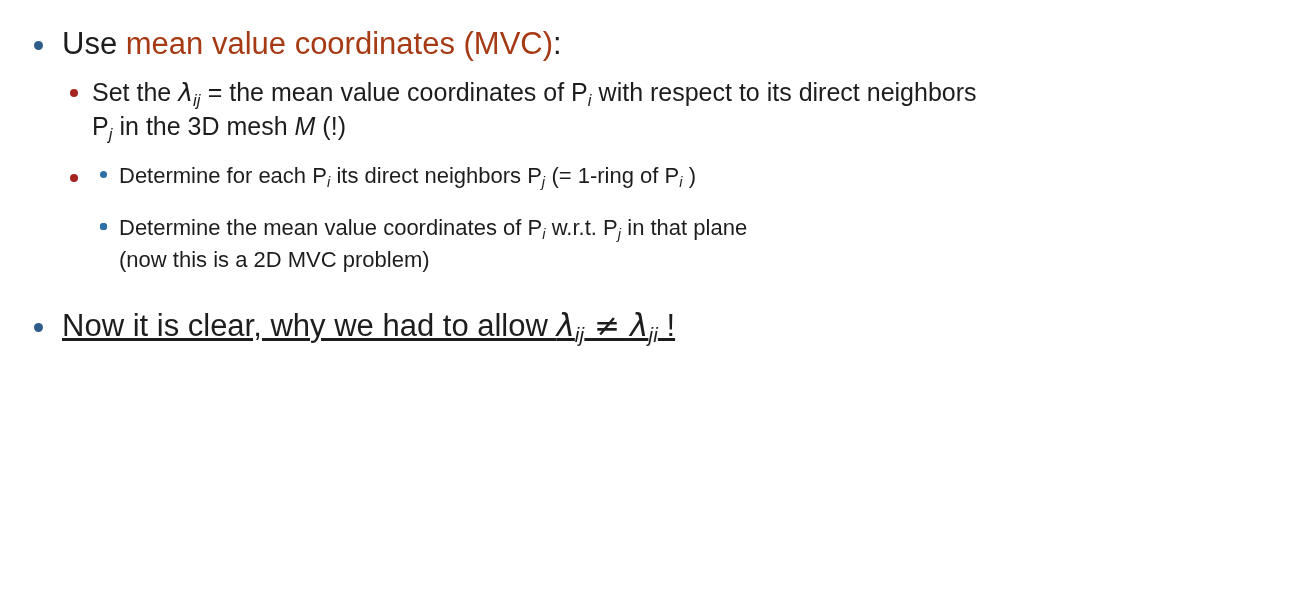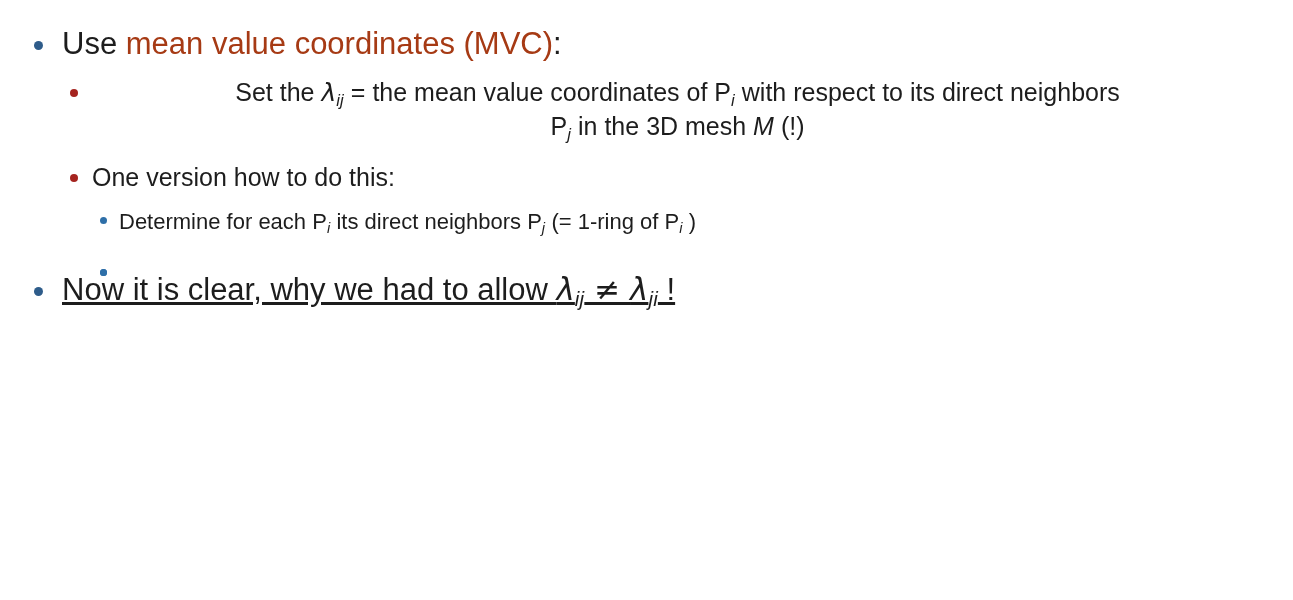--- a/index.html
+++ b/index.html
@@ -101,21 +101,20 @@
   .it { font-style: italic; }
   .sub {
     font-size: 0.66em;
     vertical-align: -0.28em;
     font-style: italic;
     letter-spacing: 0.2px;
   }
   .lam { font-family: "DejaVu Sans", sans-serif; }
   .indent-cont {
     display: block;
-    text-align: center;
   }
   .last-line {
     margin-top: 32px;
     text-decoration: underline;
   }
 </style>
 </head>
 <body>
 
 <div class="slide">
@@ -131,37 +130,43 @@
         <li>
           <span class="bullet2"></span>
           <span class="indent-cont"><span>Set the </span><span class="lam it">λ</span><span class="sub">ij</span><span> = the mean value coordinates of P</span><span class="sub">i</span><span>  with respect to its direct neighbors</span>
             <br>
             <span>P</span><span class="sub">j</span><span>  in the 3D mesh </span><span class="it">M</span><span> (!)</span>
           </span>
         </li>
 
         <li>
           <span class="bullet2"></span>
-          <span>One version how to do this:</span>
 
           <ul class="lvl3">
 
             <li>
               <span class="bullet3"></span>
               <span><span>Determine for each P</span><span class="sub">i</span><span> its direct neighbors P</span><span class="sub">j</span><span>  (= 1-ring of P</span><span class="sub">i</span><span> )</span></span>
             </li>
 
             <li>
               <span class="bullet3"></span>
             </li>
 
             <li>
               <span class="bullet3"></span>
             </li>
 
+            <li>
+              <span class="bullet3"></span>
+              <span class="indent-cont"><span>Determine the mean value coordinates of P</span><span class="sub">i</span><span> w.r.t. P</span><span class="sub">j</span><span> in that plane</span>
+                <br>
+                <span>(now this is a 2D MVC problem)</span>
+              </span>
+            </li>
 
           </ul>
         </li>
 
       </ul>
     </li>
 
     <li class="last-line">
       <span class="bullet1"></span>
       <span class="btext"><span>Now it is clear, why we had to allow </span><span class="lam it">λ</span><span class="sub">ij</span><span class="lam"> ≠ </span><span class="lam it">λ</span><span class="sub">ji</span><span> !</span></span>

